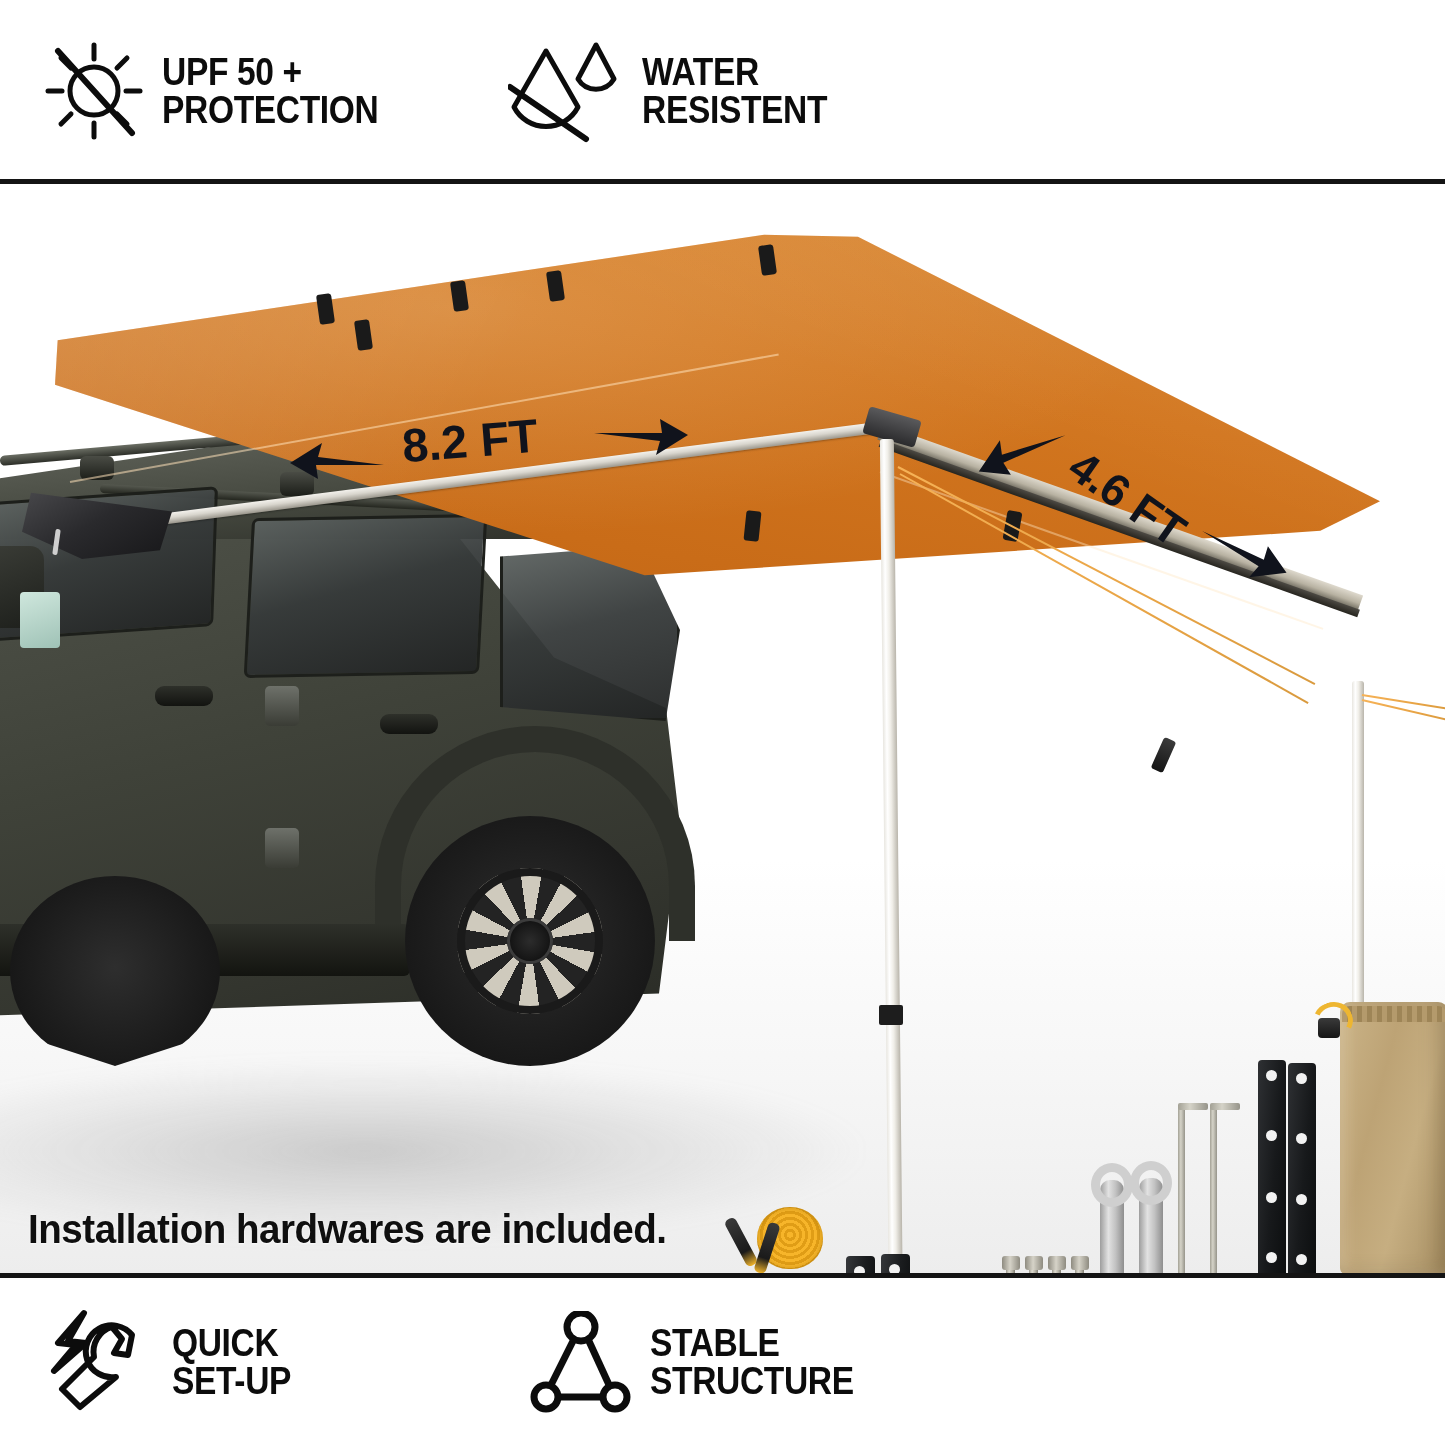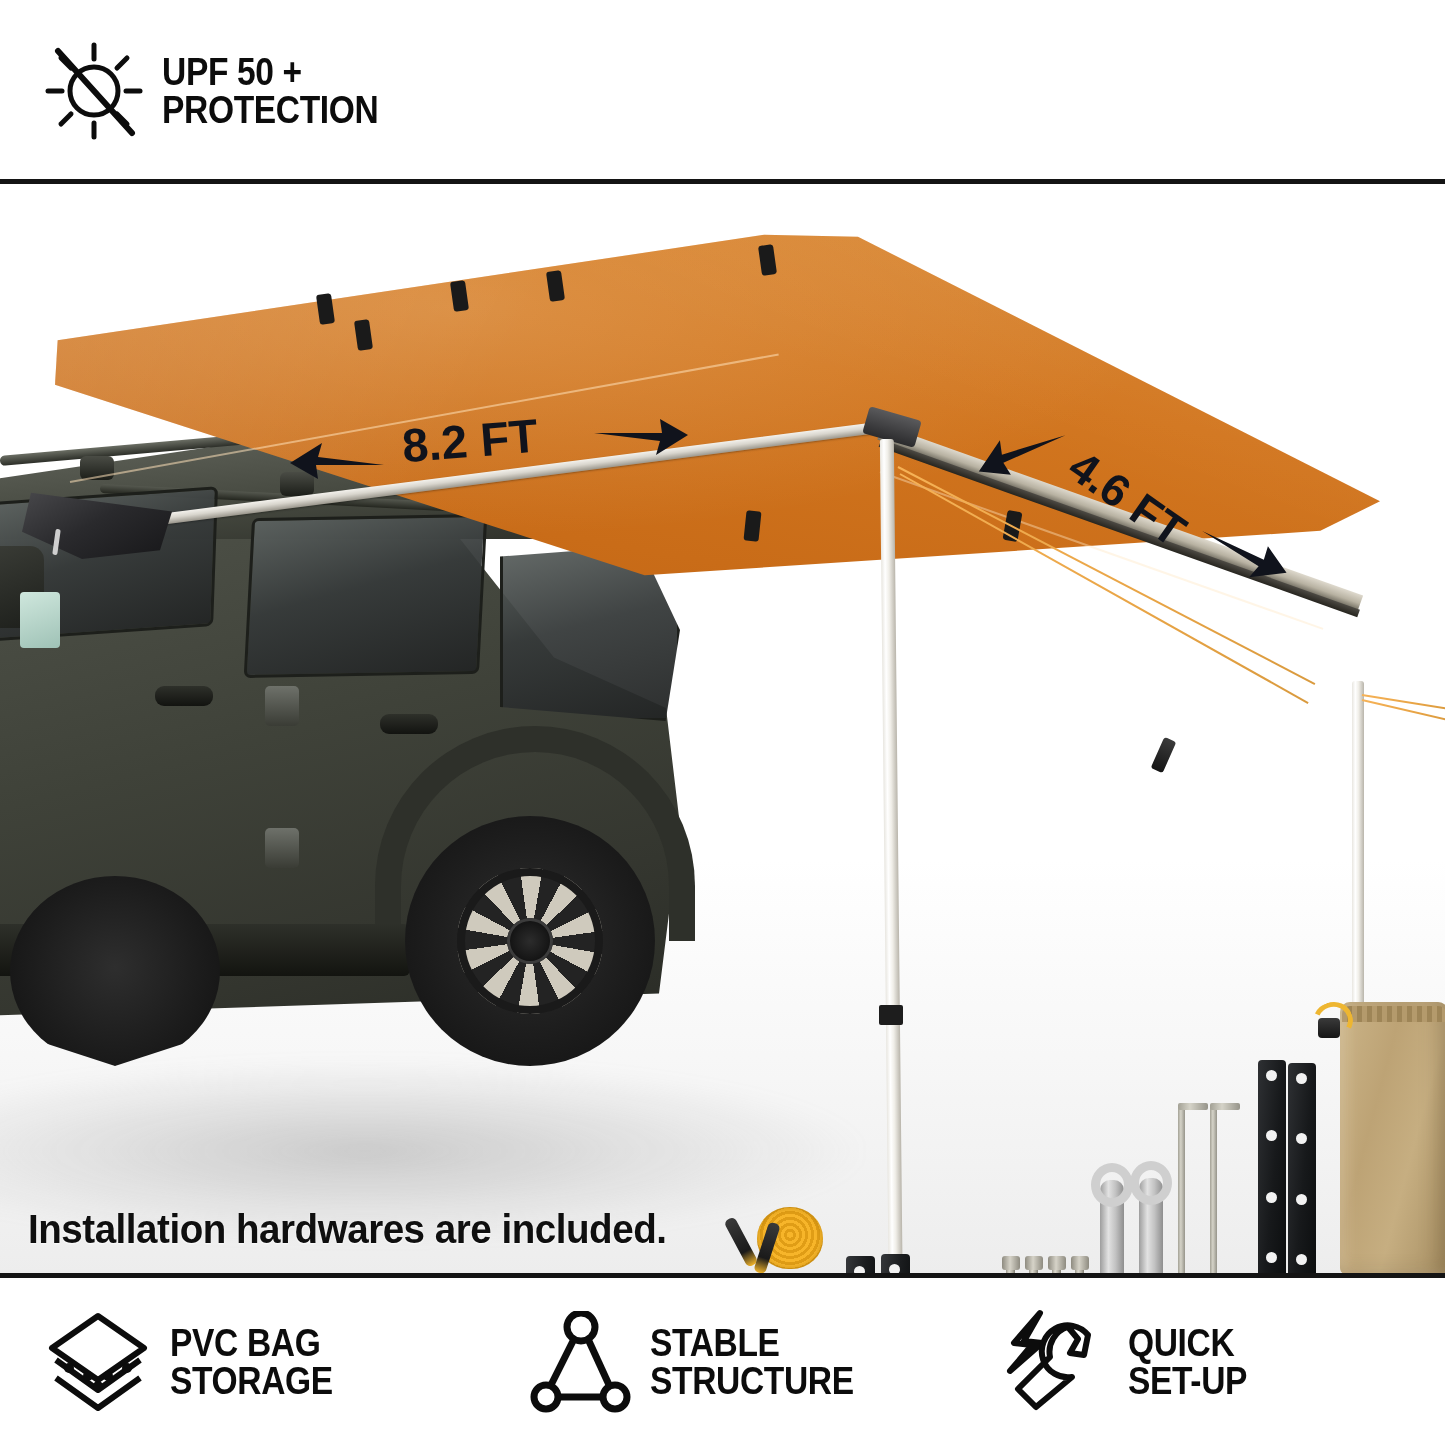--- a/index.html
+++ b/index.html
@@ -525,20 +525,33 @@
             <line x1="83" y1="21" x2="73" y2="31"></line>
             <line x1="27" y1="77" x2="17" y2="87"></line>
             <line x1="14" y1="14" x2="88" y2="96" stroke-width="6"></line>
           </g>
         </svg>
       </span>
       <span class="feature-label">UPF 50 +
 PROTECTION</span>
     </div>
 
+    <div class="feature-cell">
+      <span class="feature-icon">
+        <svg width="116" height="116" viewBox="0 0 116 116">
+          <g stroke="#0c0c0c" stroke-width="5" fill="none" stroke-linejoin="round">
+            <path d="M38 18 L6 74 A36 36 0 0 0 70 74 Z"></path>
+            <path d="M88 12 L70 46 A21 21 0 0 0 106 46 Z"></path>
+            <line x1="2" y1="54" x2="78" y2="106" stroke-width="6" stroke-linecap="round"></line>
+          </g>
+        </svg>
+      </span>
+      <span class="feature-label">WATER
+RESISTENT</span>
+    </div>
   </div>
 
   <div class="divider top"></div>
 
   <div class="stage">
 
     <div class="ground-shadow"></div>
 
     <div class="jeep">
       <div class="jeep-body"></div>
@@ -712,65 +725,45 @@
 
   <div style="position:absolute;left:28px;top:1206px;z-index:70;
               font-family:'Liberation Sans',sans-serif;font-weight:bold;font-size:41px;
               letter-spacing:-0.5px;color:#0f0f0f;transform:scaleX(0.94);transform-origin:left center;
               text-shadow:0 1px 2px rgba(255,255,255,.9);">Installation hardwares are included.</div>
 
   <div class="divider bottom"></div>
 
   <div class="feature-bar bottom">
 
+
     <div class="feature-cell">
       <span class="feature-icon">
-        <svg width="108" height="104" viewBox="0 0 108 104">
+        <svg width="110" height="106" viewBox="0 0 110 106">
           <g stroke="#0c0c0c" stroke-width="6" fill="none" stroke-linejoin="round">
-            <path d="M54 6 L100 38 L54 70 L8 38 Z" stroke-linecap="round"></path>
-            <path d="M12 50 L54 80 L96 50"></path>
-            <path d="M12 68 L54 98 L96 68"></path>
-          </g>
-          <g fill="#0c0c0c">
-            <circle cx="25" cy="58" r="5"></circle>
-            <circle cx="44" cy="66" r="5"></circle>
-            <circle cx="64" cy="66" r="5"></circle>
-            <circle cx="83" cy="58" r="5"></circle>
-            <circle cx="54" cy="76" r="5"></circle>
+            <path d="M40 4 L14 34 L32 36 L10 62 L42 34 L24 32 Z"></path>
+            <path d="M88 26 A26 26 0 1 0 72 68 L36 98 L18 80 L50 48 A26 26 0 0 1 68 18 L78 30 L70 44 L84 46 Z"></path>
           </g>
         </svg>
       </span>
-      <span class="feature-label">PVC BAG
-STORAGE</span>
+      <span class="feature-label">QUICK
+SET-UP</span>
     </div>
 
     <div class="feature-cell">
       <span class="feature-icon">
         <svg width="102" height="102" viewBox="0 0 102 102">
           <g stroke="#0c0c0c" stroke-width="7" fill="none">
             <line x1="44" y1="28" x2="20" y2="76"></line>
             <line x1="58" y1="28" x2="80" y2="76"></line>
             <line x1="26" y1="86" x2="74" y2="86"></line>
             <circle cx="51" cy="16" r="14" fill="#ffffff"></circle>
             <circle cx="16" cy="86" r="12" fill="#ffffff"></circle>
             <circle cx="85" cy="86" r="12" fill="#ffffff"></circle>
           </g>
         </svg>
       </span>
       <span class="feature-label">STABLE
 STRUCTURE</span>
     </div>
-
-    <div class="feature-cell">
-      <span class="feature-icon">
-        <svg width="110" height="106" viewBox="0 0 110 106">
-          <g stroke="#0c0c0c" stroke-width="6" fill="none" stroke-linejoin="round">
-            <path d="M40 4 L14 34 L32 36 L10 62 L42 34 L24 32 Z"></path>
-            <path d="M88 26 A26 26 0 1 0 72 68 L36 98 L18 80 L50 48 A26 26 0 0 1 68 18 L78 30 L70 44 L84 46 Z"></path>
-          </g>
-        </svg>
-      </span>
-      <span class="feature-label">QUICK
-SET-UP</span>
-    </div>
   </div>
 
 </div>
 
 </body></html>

